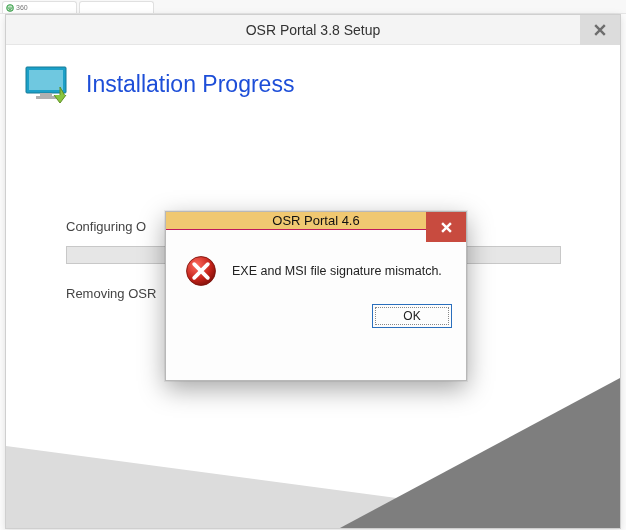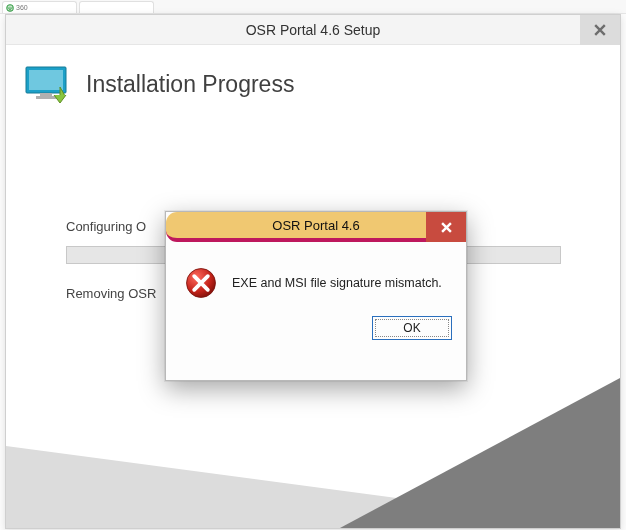--- a/index.html
+++ b/index.html
@@ -80,21 +80,21 @@
   }
 
   .heading-row {
     display:flex; align-items:flex-start; gap:12px;
     margin-bottom: 110px;
     margin-left: -42px;
   }
   .heading-row .icon-monitor { width:50px; height:44px; flex:0 0 auto; }
   .heading-text {
     font-size: 23px;
-    color: #404040; 
+    color: #1d4ed8; 
     font-weight: 400;
     padding-top: 6px;
   }
 
   .status-line {
     font-size: 13px;
     color:#444;
     margin-bottom: 12px;
   }
 
@@ -126,26 +126,25 @@
     left: 165px;
     top: 211px;
     width: 302px;
     height: 170px;
     background:#fdfdfd;
     border:1px solid #b8b8b8;
     box-shadow: 0 8px 24px rgba(0,0,0,.35), 0 0 0 1px rgba(0,0,0,.06);
     z-index: 50;
   }
   .dlg-titlebar {
-    height: 30px;
+    height: 18px;
     background:#f0c871;
-    border-bottom:4px solid #be185d;
+    border-bottom:1px solid #be185d;
     display:flex; align-items:center; justify-content:center;
     position:relative;
-    border-radius:11px;
   }
   .dlg-titlebar .dlg-title {
     font-size:13px; color:#111;
   }
   .dlg-close {
     position:absolute; right:0; top:0;
     width:40px; height:30px;
     background:#c84b3f;
     display:flex; align-items:center; justify-content:center;
   }
@@ -187,21 +186,21 @@
       <path d="M1 5 h8 M5 1 v8 M2.3 2.3 a5 5 0 0 0 5.4 5.4 M7.7 2.3 a5 5 0 0 1 -5.4 5.4" stroke="#3aa04a" stroke-width=".8" fill="none"></path>
     </svg>
     <span class="tab-label">360</span>
   </div>
   <div class="tab"></div>
 </div>
 
 <div class="setup-window">
 
   <div class="setup-titlebar">
-    <span class="title">OSR Portal 4.6 Setup</span>
+    <span class="title">OSR Portal 3.8 Setup</span>
     <div class="close-setup">
       <svg viewBox="0 0 10 10">
         <path d="M1 1 L9 9 M9 1 L1 9"></path>
       </svg>
     </div>
   </div>
 
   <div class="setup-body">
 
     <div class="heading-row">

